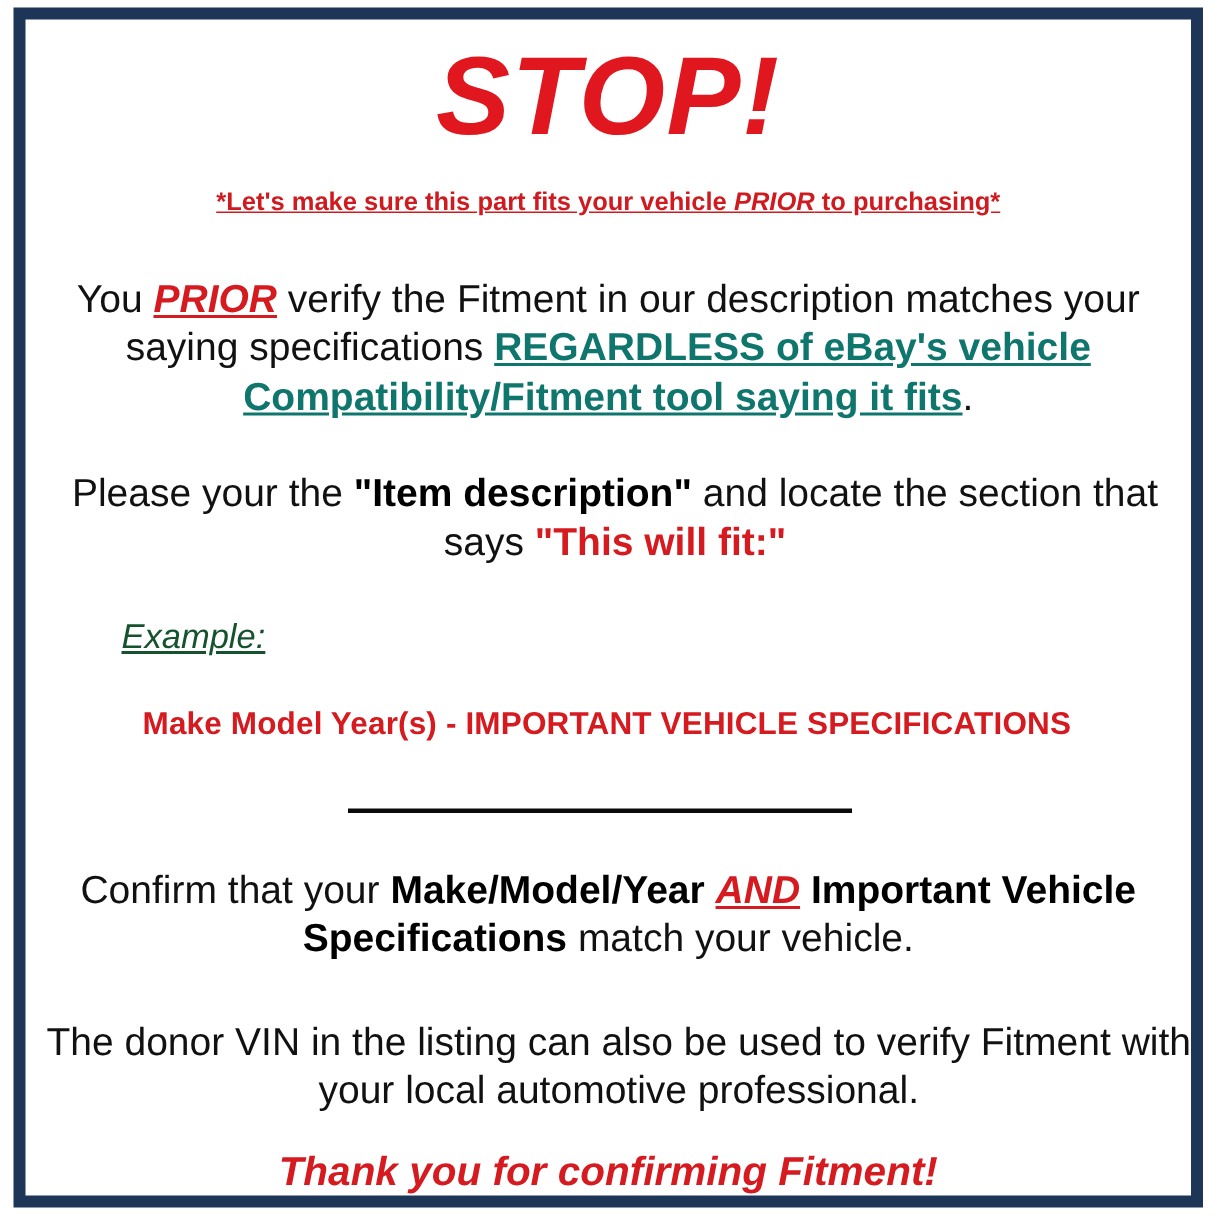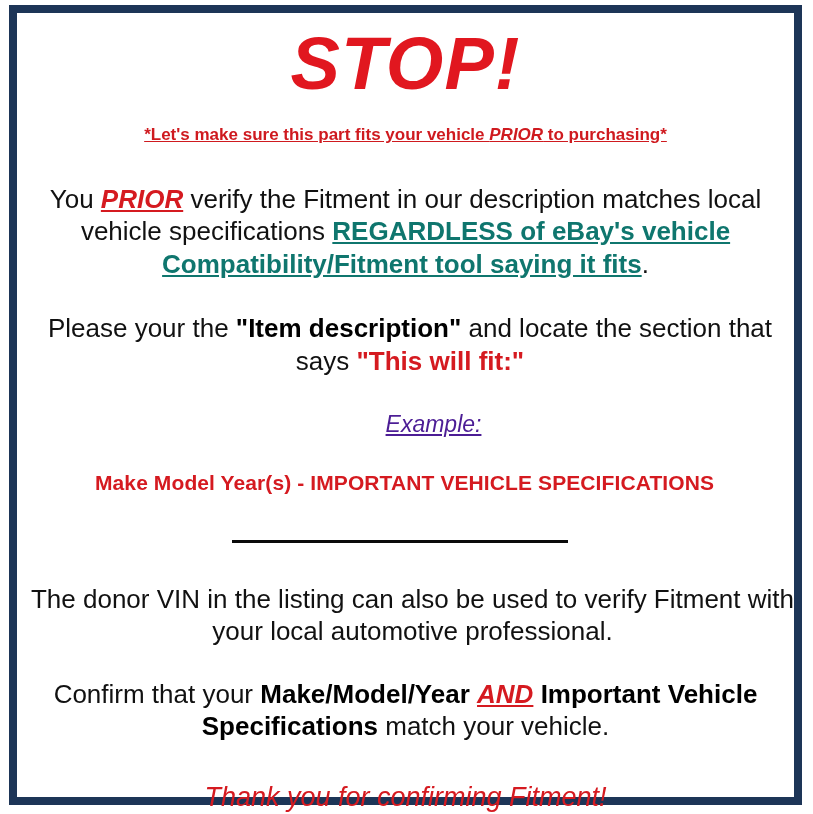--- a/index.html
+++ b/index.html
@@ -95,23 +95,22 @@
   .example-block {
     padding-top: 34px;
     padding-left: 56px;
     text-align: left;
   }
   .example-label {
     margin: 0;
     font-size: 23px;
     font-style: italic;
     text-decoration: underline;
-    color: #4c1d95;
+    color: #14532d;
     line-height: 1.15;
-    text-align: center;
   }
   .example-fit {
     margin: 0;
     padding-top: 3px;
     font-size: 25px;
     font-weight: bold;
     color: #d51a20;
     line-height: 1.2;
   }
   .example-spec {
@@ -132,60 +131,60 @@
   .divider {
     display: inline-block;
     width: 336px;
     height: 0;
     border-top: 3px solid #0a0a0a;
     margin-left: -12px;
   }
 
   
   .thanks {
-    margin: 16px;
+    margin: 0;
     padding-top: 22px;
     font-size: 27px;
-    font-weight: normal;
+    font-weight: bold;
     font-style: italic;
     color: #d51a20;
     line-height: 1.2;
   }
 </style>
 </head>
 <body>
 
 <div class="notice-frame">
   <div class="notice-body">
 
     <h1 class="stop-heading">STOP!</h1>
 
     <p class="subtitle">
       <span>*Let's make sure this part fits your vehicle </span><span class="ital">PRIOR</span><span> to purchasing*</span>
     </p>
 
     <p class="para para-must">
-      <span>You </span><span class="em-must">PRIOR</span><span> verify the Fitment in our description matches local vehicle specifications </span><span class="em-regardless">REGARDLESS of eBay's vehicle Compatibility/Fitment tool saying it fits</span><span>.</span>
+      <span>You </span><span class="em-must">PRIOR</span><span> verify the Fitment in our description matches your saying specifications </span><span class="em-regardless">REGARDLESS of eBay's vehicle Compatibility/Fitment tool saying it fits</span><span>.</span>
     </p>
 
     <p class="para para-view">
       <span>Please your the </span><span class="bold-black">"Item description"</span><span> and locate the section that says </span><span class="red-bold">"This will fit:"</span>
     </p>
 
     <div class="example-block">
       <p class="example-label">Example:</p>
       <p class="example-spec">Make Model Year(s) - IMPORTANT VEHICLE SPECIFICATIONS</p>
     </div>
 
     <div class="divider-wrap">
       <span class="divider"></span>
     </div>
 
-    <p class="para para-vin">The donor VIN in the listing can also be used to verify Fitment with your local automotive professional.</p>
-
     <p class="para para-confirm">
       <span>Confirm that your </span><span class="bold-black">Make/Model/Year</span><span> </span><span class="em-and">AND</span><span> </span><span class="bold-black">Important Vehicle Specifications</span><span> match your vehicle.</span>
     </p>
+
+    <p class="para para-vin">The donor VIN in the listing can also be used to verify Fitment with your local automotive professional.</p>
 
     <p class="thanks">Thank you for confirming Fitment!</p>
 
   </div>
 </div>
 
 </body></html>

